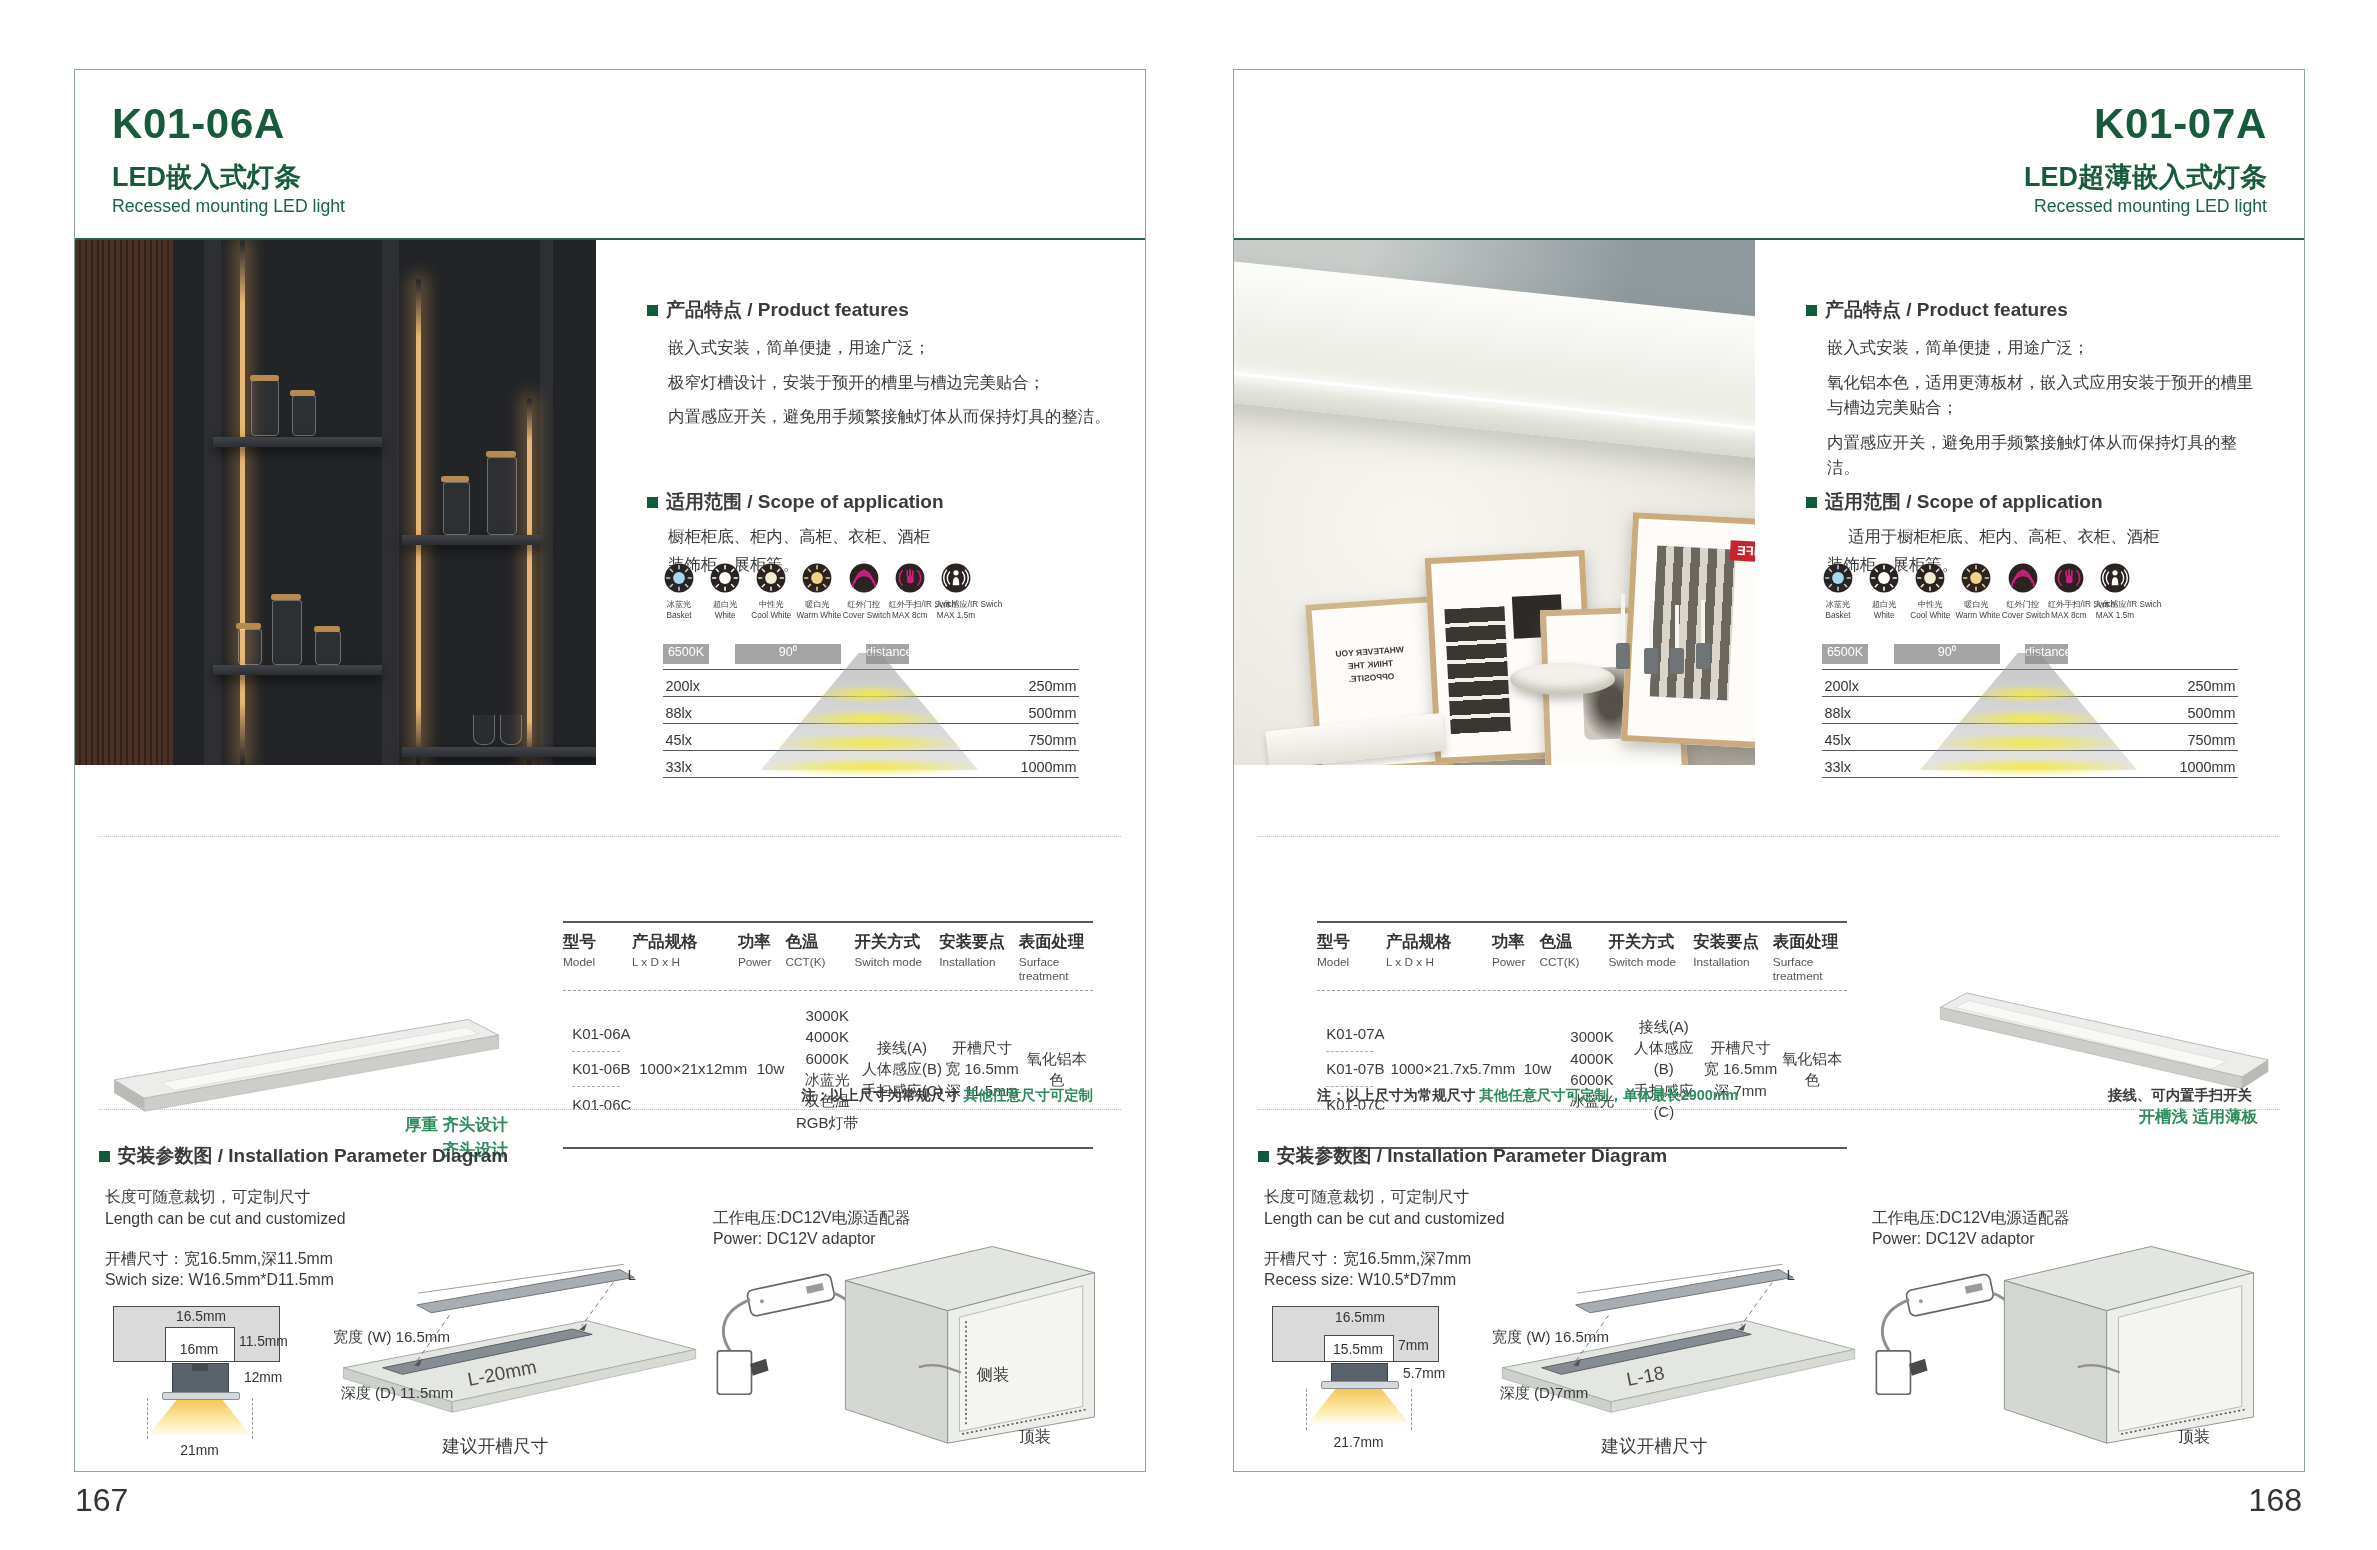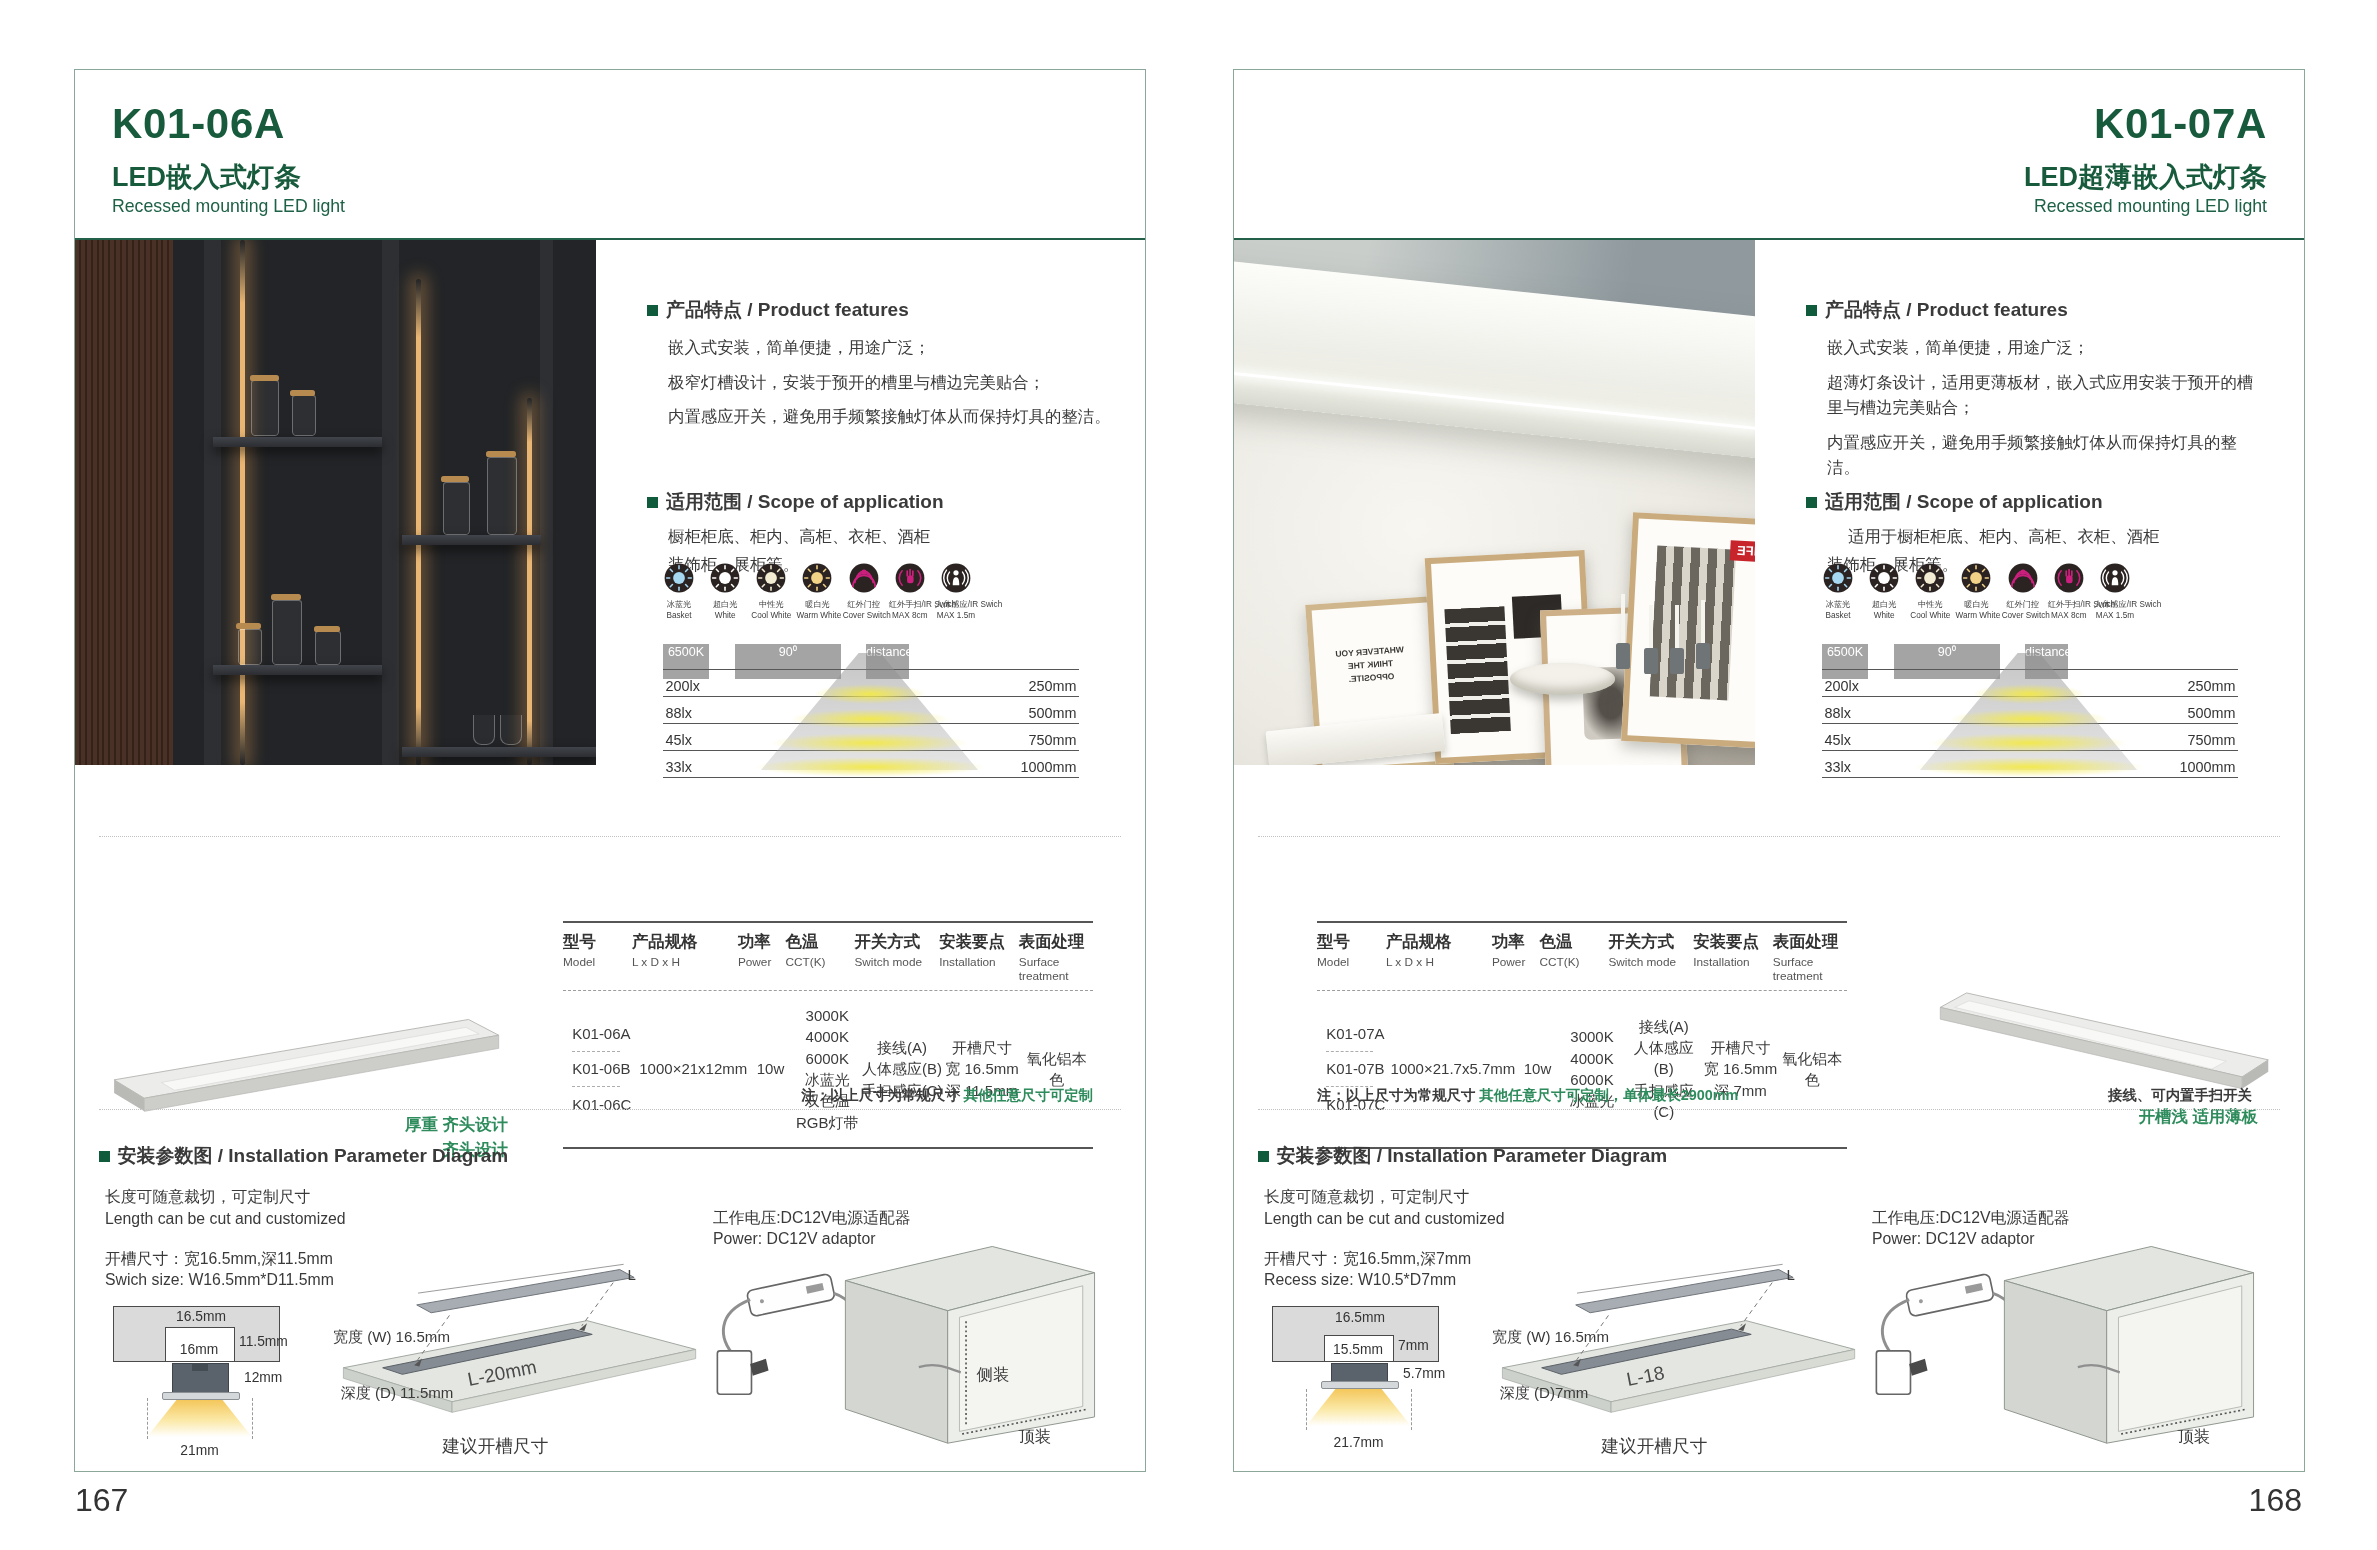--- a/index.html
+++ b/index.html
@@ -25,21 +25,21 @@
   .body-text div{margin-bottom:9.2px;}
 
   
   .icons{position:absolute;left:583px;top:491px;width:319px;display:flex;justify-content:space-between;}
   .icon-item{width:42px;text-align:center;flex:0 0 auto;}
   .icon-item svg{width:34px;height:34px;display:block;margin:0 auto 3.9px;}
   .icon-label{font-size:8.2px;line-height:1.35;color:#3d3d3d;white-space:nowrap;}
 
   
   .chips{position:absolute;left:588px;top:574px;display:flex;}
-  .chip{background:#a4a4a4;color:#fff;font-size:12.5px;height:35px;line-height:17.7px;text-align:center;flex:0 0 auto;}
+  .chip{background:#a4a4a4;color:#fff;font-size:12.5px;height:20px;line-height:17.7px;text-align:center;flex:0 0 auto;}
 
   
   .photom{position:absolute;left:588px;top:599px;width:416px;border-top:1.3px solid #565656;}
   .ph-row{position:relative;height:24px;border-bottom:1.3px solid #565656;display:flex;justify-content:space-between;align-items:flex-end;padding:0 2.6px 2px;}
   .ph-row span{font-size:14.4px;color:#343434;position:relative;z-index:3;}
   .cone{position:absolute;left:98px;top:-17px;width:217px;height:117px;background:linear-gradient(180deg,rgba(140,140,140,.5),rgba(170,170,170,.3));clip-path:polygon(45% 0,55% 0,100% 100%,0 100%);z-index:1;}
   .glow{position:absolute;height:19.7px;z-index:2;background:radial-gradient(ellipse closest-side,rgba(243,233,72,.95),rgba(243,233,72,0));}
 
   .dotsep{position:absolute;left:23.6px;right:23.6px;border-top:1.3px dotted #c2c2c2;}
 
@@ -515,21 +515,21 @@
     <div class="p2-bowl" style="position:absolute;left:276px;top:423px;"></div>
     <div class="p2-mag"></div>
   </div>
 
   <div class="sec-head" style="left:572px;top:227px;">
     <span class="sq"></span>
     <span>产品特点 / Product features</span>
   </div>
   <div class="body-text" style="left:593px;top:265px;width:433px;">
     <div>嵌入式安装，简单便捷，用途广泛；</div>
-    <div>超薄灯条设计，适用更薄板材，嵌入式应用安装于预开的槽里与槽边完美贴合；</div>
+    <div>氧化铝本色，适用更薄板材，嵌入式应用安装于预开的槽里与槽边完美贴合；</div>
     <div>内置感应开关，避免用手频繁接触灯体从而保持灯具的整洁。</div>
   </div>
 
   <div class="sec-head" style="left:572px;top:419px;">
     <span class="sq"></span>
     <span>适用范围 / Scope of application</span>
   </div>
   <div class="body-text" style="left:593px;top:454px;width:453px;">
     <div style="margin-bottom:2.6px;margin-left:21px;">适用于橱柜柜底、柜内、高柜、衣柜、酒柜</div>
     <div>装饰柜、展柜等。</div>

